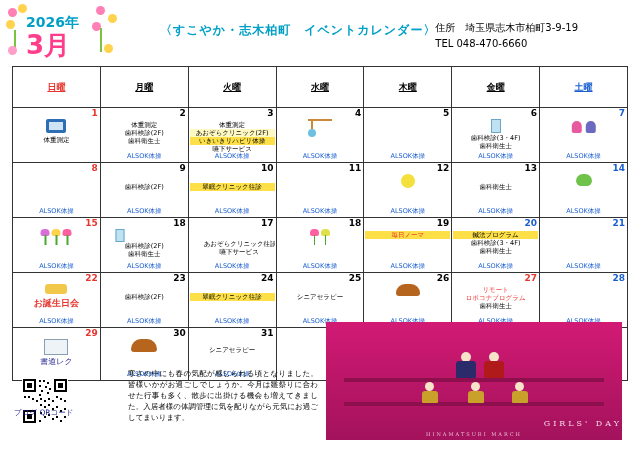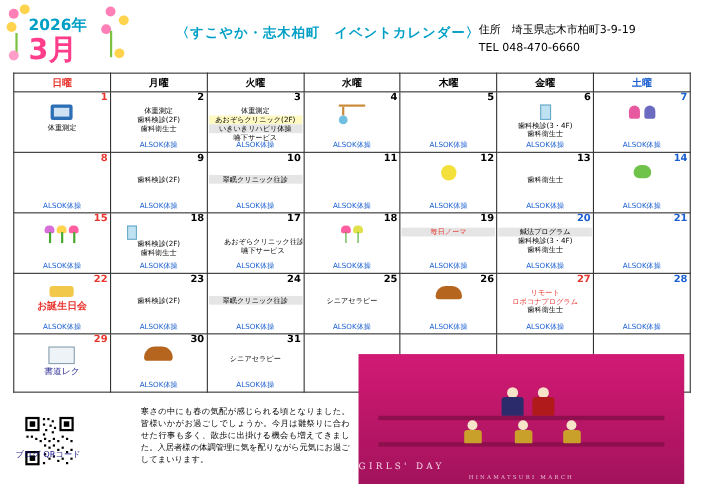--- a/index.html
+++ b/index.html
@@ -36,21 +36,22 @@
   }
   .petal{position:absolute;width:9px;height:9px;border-radius:50%;background:#ff7fb6;}
   .petal.y{background:#ffd34d;}
   .leafline{position:absolute;background:#7cc242;}
 
   
   .cal{position:absolute;left:12px;top:66px;width:616px;border-collapse:collapse;table-layout:fixed;}
   .cal th{
     height:16px;border:1px solid #333;background:#ffffff;
     font-size:9px;font-family:"DejaVu Sans", sans-serif;font-weight:bold;
-    padding:0;
+    padding:12px;
+    text-decoration:underline;
   }
   .th-sun{color:#e8352e;}
   .th-sat{color:#1a5fd0;}
   .th-wd{color:#000;}
   .cal td{
     border:1px solid #333;vertical-align:top;padding:0;
     height:54px;position:relative;
   }
   .daynum{
     position:absolute;top:0px;right:2px;font-size:9px;font-weight:bold;
@@ -58,21 +59,21 @@
   }
   .daynum.sun{color:#e8352e;}
   .daynum.sat{color:#1a5fd0;}
   .daynum.blue{color:#1a5fd0;}
   .evs{position:absolute;left:1px;right:1px;top:13px;}
   .ev{
     font-size:6.5px;line-height:8px;color:#000;
     font-family:"DejaVu Sans", sans-serif;
     white-space:nowrap;overflow:hidden;text-align:center;
   }
-  .ev.hl-y{background:#e5e5e5;}
+  .ev.hl-y{background:#fde047;}
   .ev.hl-g{background:#fef9c3;}
   .ev.red{color:#e8352e;}
   .ev.big{font-size:9px;line-height:12px;font-weight:bold;color:#e8352e;}
   .alsok{
     position:absolute;left:0;right:0;bottom:1px;text-align:center;
     font-size:6.5px;color:#1a5fd0;font-family:"DejaVu Sans", sans-serif;
   }
   .lastrow td{height:52px;}
 
   
@@ -90,21 +91,21 @@
     position:absolute;left:128px;top:368px;width:190px;
     font-size:7.5px;line-height:11px;color:#000;
     font-family:"DejaVu Sans", sans-serif;text-align:justify;
   }
   .photo{
     position:absolute;left:326px;top:322px;width:296px;height:118px;
     background:#c0186a;overflow:hidden;border:0;
   }
   .photo .bg{position:absolute;inset:0;background:linear-gradient(#d21a74,#a3125c);}
   .photo .caption{
-    position:absolute;left:0;right:0;bottom:12px;text-align:left;
+    position:absolute;left:0;right:0;bottom:12px;text-align:right;
     color:#f3d6e6;font-size:8px;letter-spacing:3px;
     font-family:"DejaVu Serif", serif;
   }
   .photo .caption2{
     position:absolute;left:0;right:0;bottom:3px;text-align:center;
     color:#e7b9d2;font-size:5px;letter-spacing:2px;
     font-family:"DejaVu Serif", serif;
   }
   .doll{position:absolute;bottom:30px;width:20px;height:26px;}
   .doll .head{position:absolute;top:0;left:5px;width:10px;height:10px;border-radius:50%;background:#f6e3c8;}

